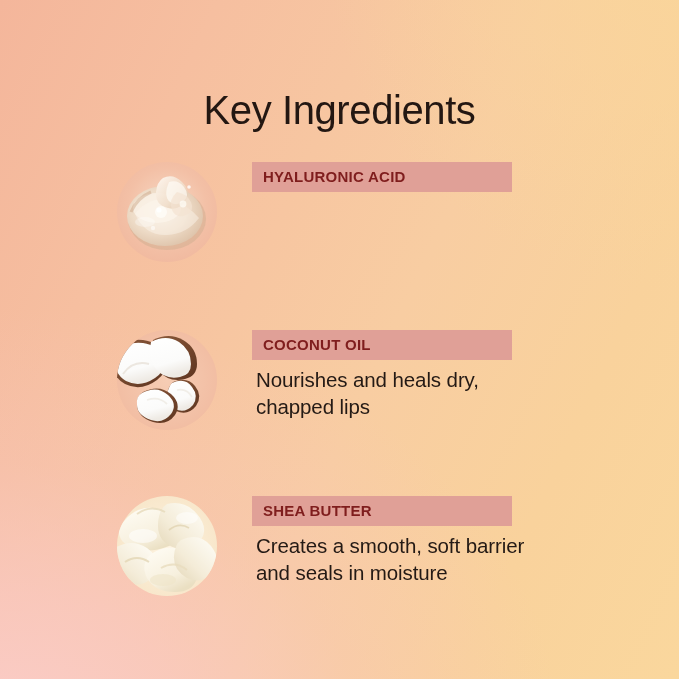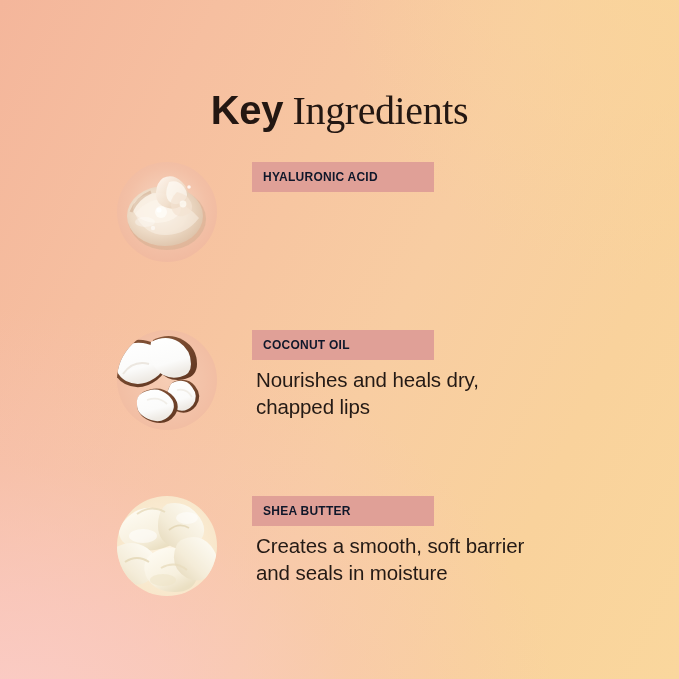--- a/index.html
+++ b/index.html
@@ -69,22 +69,22 @@
     top: 58px;
     left: 0;
     width: 679px;
     text-align: center;
     font-size: 40px;
     line-height: 50px;
     letter-spacing: -0.4px;
     color: #231712;
     white-space: nowrap;
   }
-  .page-title .t-strong { font-weight: 700; }
-  .page-title .t-light  { font-weight: 400; font-family: Liberation Serif, serif; }
+  .page-title .t-strong { font-weight: 400; }
+  .page-title .t-light  { font-weight: 400; }
 
   
   .ingredient-row {
     position: absolute;
     left: 0;
     width: 679px;
     height: 108px;
   }
   .row-1 { top: 162px; }
   .row-2 { top: 330px; }
@@ -103,27 +103,27 @@
 
   .row-text {
     position: absolute;
     left: 252px;
     top: 0;
     width: 400px;
   }
 
   .name-bar {
     display: block;
-    width: 182px;
+    width: 260px;
     height: 30px;
     box-sizing: border-box;
     background: #e0a097;
     padding: 0 0 0 11px;
-    color: #0f172a;
-    font-size: 12px;
+    color: #7f1d1d;
+    font-size: 15px;
     font-weight: 700;
     letter-spacing: 0.25px;
     line-height: 30px;
     white-space: nowrap;
   }
 
   .desc {
     margin-top: 6px;
     margin-left: 4px;
     color: #241a15;

